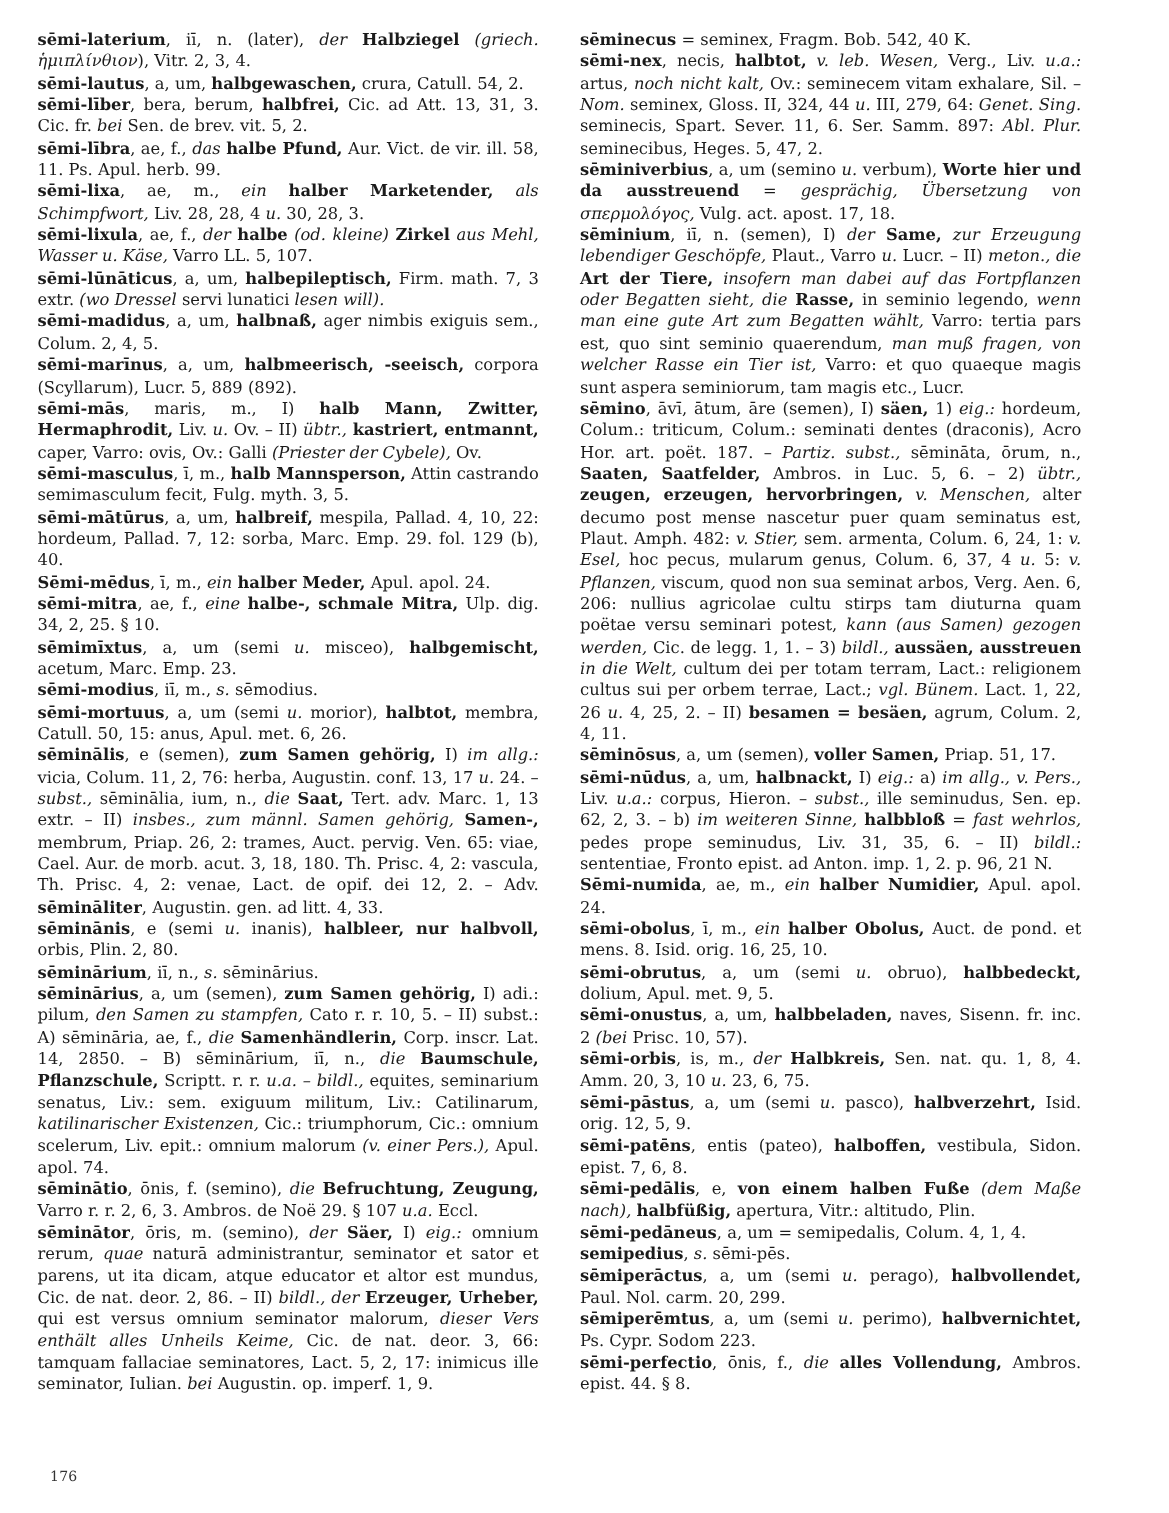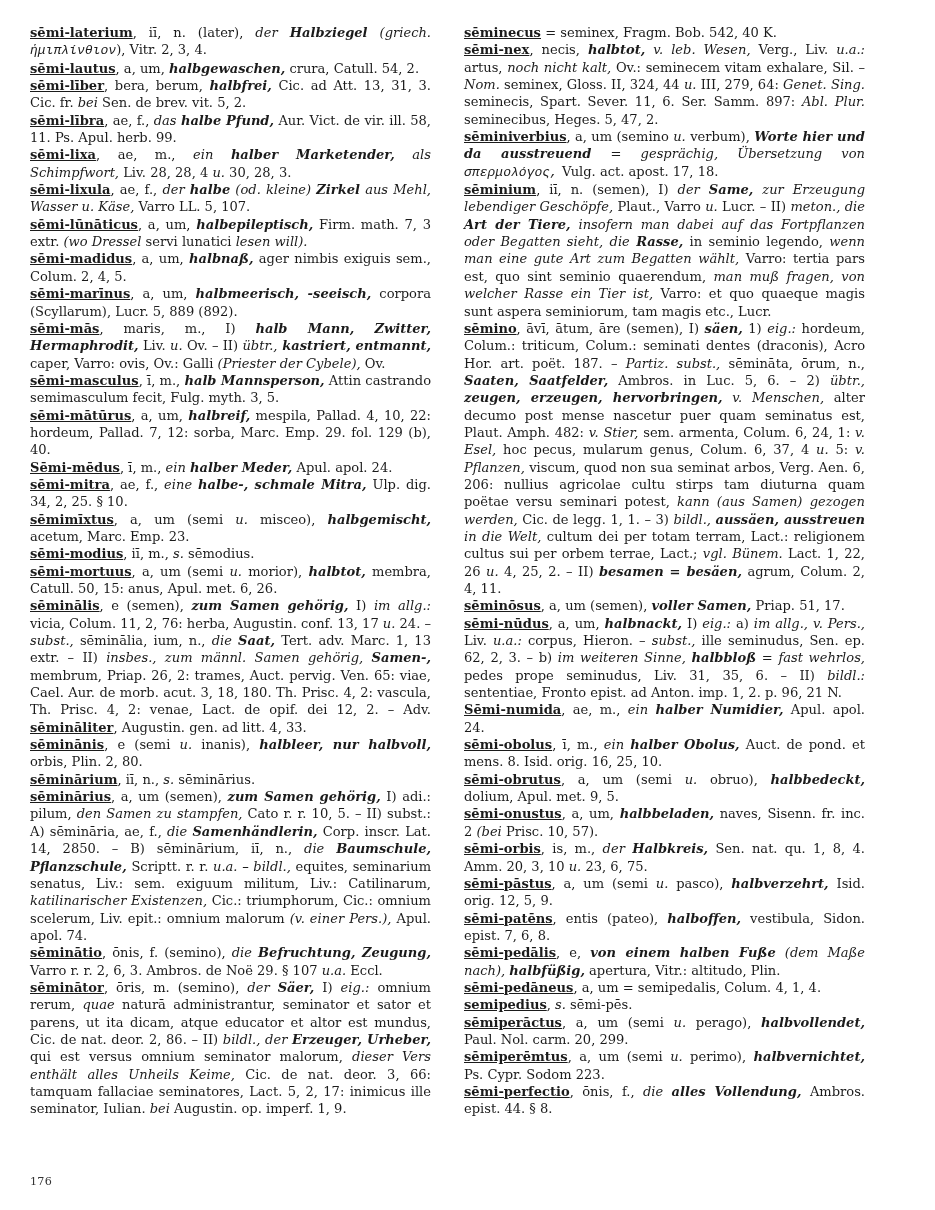--- a/index.html
+++ b/index.html
@@ -37,44 +37,41 @@
     text-align: justify;
     text-justify: inter-word;
     margin: 0;
     text-indent: 0;
     hyphens: manual;
     -webkit-hyphens: manual;
   }
   
   .hw {            
     font-weight: bold;
-    text-decoration: underline;
   }
   .de {            
     font-weight: bold;
-    font-style: italic;
   }
   .it {            
     font-style: italic;
   }
   .rm {            
     font-style: normal;
     font-weight: normal;
   }
   .gr {            
     font-family: "DejaVu Serif", serif;
     font-style: normal;
   }
   .gr.i {
     font-style: italic;
-    font-family: Liberation Mono, monospace;
   }
   .pagenum {
     position: absolute;
-    left: 30px;
+    left: 40px;
     bottom: 22px;
     font-size: 11.2px;
     font-family: "DejaVu Serif", "Liberation Serif", serif;
     color: #333333;
     letter-spacing: 0.2px;
   }
   
   .entry > :last-child { }
 </style>
 </head>

